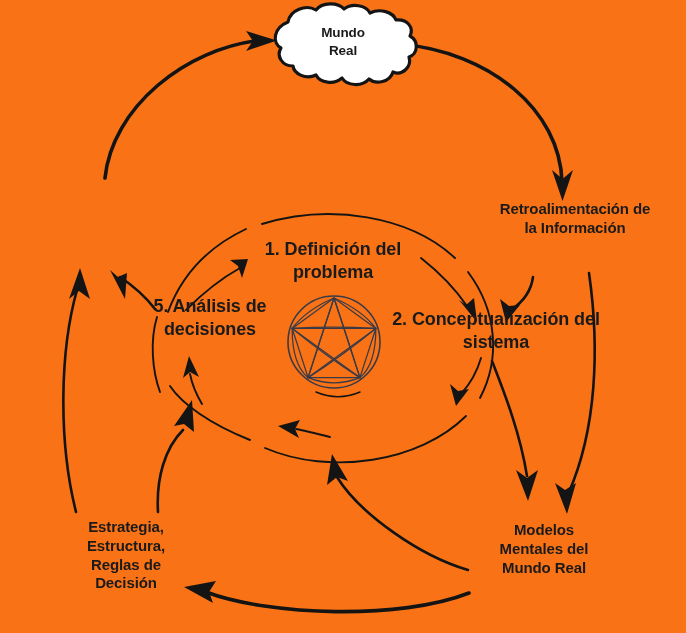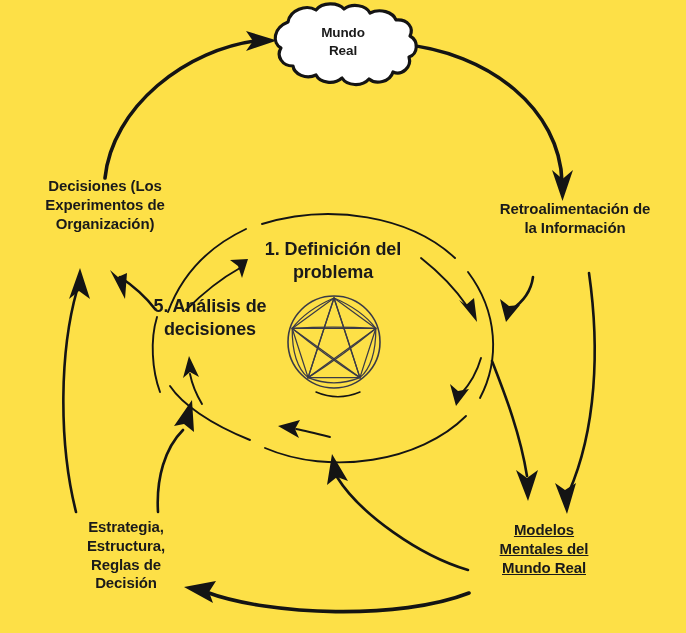--- a/index.html
+++ b/index.html
@@ -1,18 +1,18 @@
 <!DOCTYPE html>
 <html><head>
 <meta charset="utf-8">
 <style>
   html,body{margin:0;padding:0;background:#ffffff;}
   body{width:686px;height:633px;overflow:hidden;
        font-family:"Liberation Sans",sans-serif;}
-  #diagram{position:relative;width:686px;height:633px;background:#fde047;}
+  #diagram{position:relative;width:686px;height:633px;background:#f97316;}
   svg.layer{position:absolute;left:0;top:0;width:686px;height:633px;}
   .lbl{position:absolute;text-align:center;color:#1a1a1a;
        font-weight:bold;line-height:1.25;letter-spacing:-0.1px;
        white-space:pre-line;}
   .lbl-outer{font-size:15px;}
   .lbl-inner{font-size:18px;}
   .lbl-cloud{font-size:13.5px;line-height:1.3;}
   .arc{fill:none;stroke:#141414;stroke-linecap:round;}
   .arc-outer{stroke-width:3.6;}
   .arc-mid{stroke-width:2.6;}
@@ -156,38 +156,37 @@
       <path class="star" d="M0,-44 Q-28,-32 -41.8,-13.6"></path>
       <path class="star" d="M41.8,-13.6 Q42,22 25.9,35.6"></path>
       <path class="star" d="M-41.8,-13.6 Q-42,22 -25.9,35.6"></path>
       <path class="star" d="M-25.9,35.6 Q0,46 25.9,35.6"></path>
     </g>
   </svg>
 
   <div class="lbl lbl-cloud" style="left:286px;top:24px;width:114px;">Mundo
 Real</div>
 
-  <div class="lbl lbl-outer" style="left:10px;top:177px;width:190px;">Decisiones (Los
-Experimentos de
-Organización)</div>
 
   <div class="lbl lbl-outer" style="left:58px;top:518px;width:136px;">Estrategia,
 Estructura,
 Reglas de
 Decisión</div>
 
   <div class="lbl lbl-outer" style="left:472px;top:200px;width:206px;">Retroalimentación de
 la Información</div>
 
-  <div class="lbl lbl-outer" style="left:470px;top:521px;width:148px;text-decoration:underline;">Modelos
+  <div class="lbl lbl-outer" style="left:470px;top:521px;width:148px;">Modelos
 Mentales del
 Mundo Real</div>
 
   <div class="lbl lbl-inner" style="left:250px;top:238px;width:166px;">1. Definición del
 problema</div>
 
+  <div class="lbl lbl-inner" style="left:392px;top:308px;width:208px;">2. Conceptualización del
+sistema</div>
 
 
 
   <div class="lbl lbl-inner" style="left:144px;top:295px;width:132px;">5. Análisis de
 decisiones</div>
 
 </div>
 
 </body></html>

